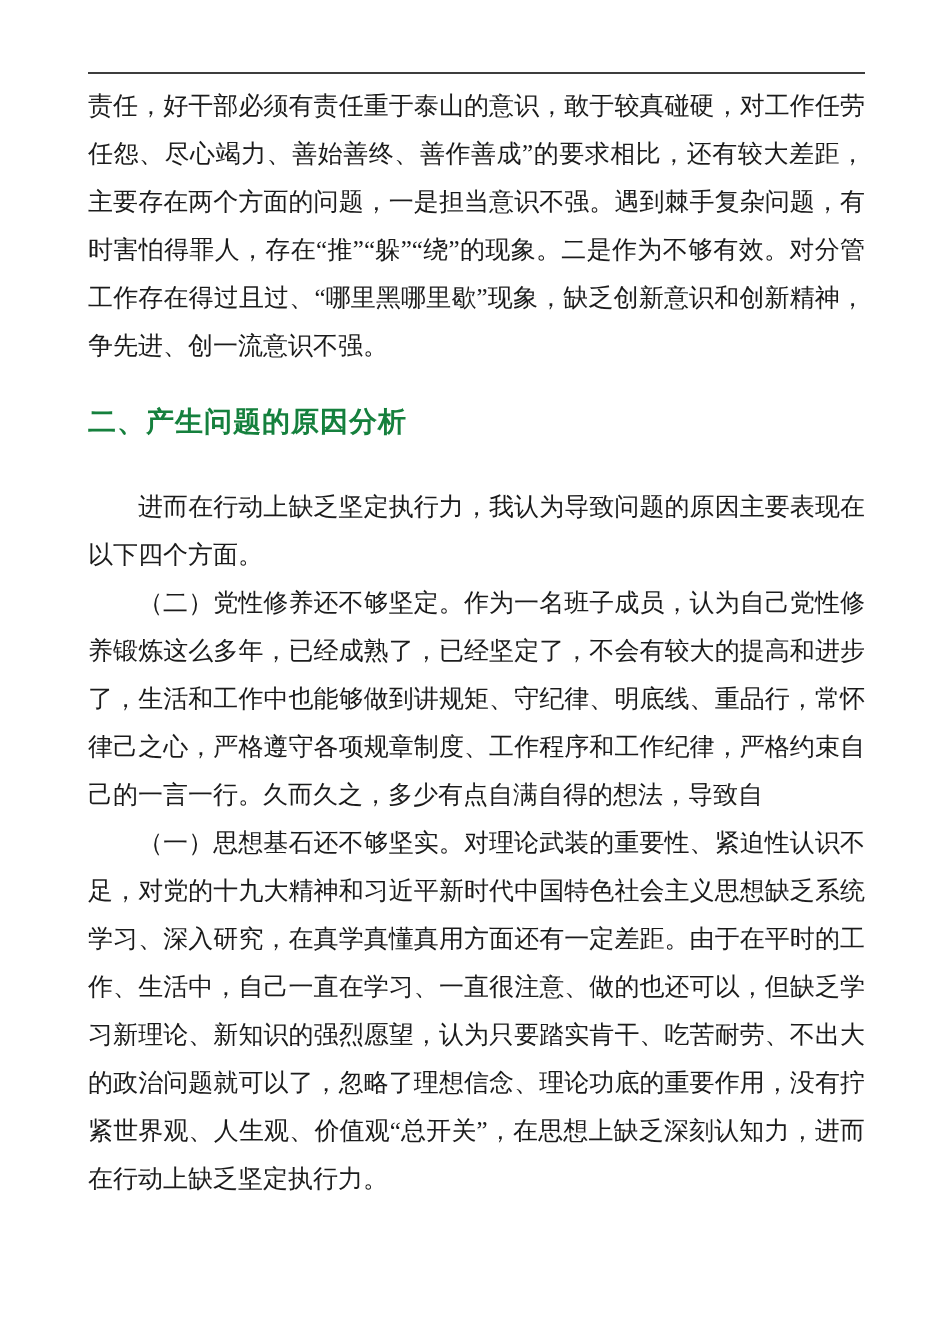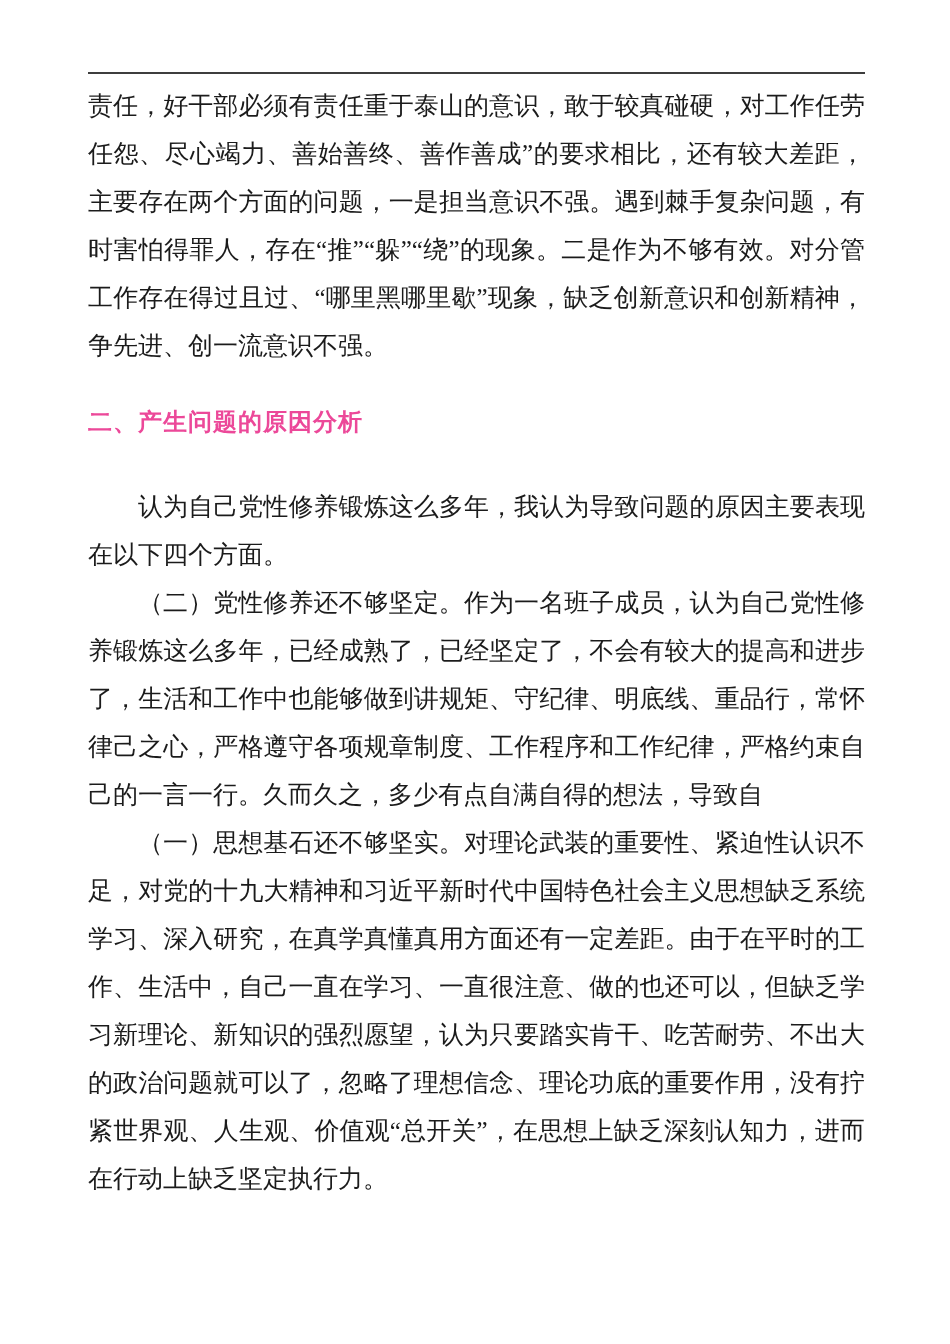--- a/index.html
+++ b/index.html
@@ -33,36 +33,36 @@
   .continuation {
     margin-top: 8px;
   }
   .indent {
     text-indent: 2em;
   }
   .section-heading {
     margin: 28px 0 37px 0;
     font-family: "Liberation Sans", "DejaVu Sans", sans-serif;
     font-weight: 700;
-    font-size: 24px;
+    font-size: 28px;
     line-height: 48px;
-    color: #ec4899;
+    color: #15803d;
     letter-spacing: 1px;
   }
 </style>
 </head>
 <body>
 
 <div class="page">
 
   <div class="header-rule"></div>
 
   <p class="body-par continuation">责任，好干部必须有责任重于泰山的意识，敢于较真碰硬，对工作任劳任怨、尽心竭力、善始善终、善作善成”的要求相比，还有较大差距，主要存在两个方面的问题，一是担当意识不强。遇到棘手复杂问题，有时害怕得罪人，存在“推”“躲”“绕”的现象。二是作为不够有效。对分管工作存在得过且过、“哪里黑哪里歇”现象，缺乏创新意识和创新精神，争先进、创一流意识不强。</p>
 
   <h2 class="section-heading">二、产生问题的原因分析</h2>
 
-  <p class="body-par indent">认为自己党性修养锻炼这么多年，我认为导致问题的原因主要表现在以下四个方面。</p>
+  <p class="body-par indent">进而在行动上缺乏坚定执行力，我认为导致问题的原因主要表现在以下四个方面。</p>
 
   <p class="body-par indent">（二）党性修养还不够坚定。作为一名班子成员，认为自己党性修养锻炼这么多年，已经成熟了，已经坚定了，不会有较大的提高和进步了，生活和工作中也能够做到讲规矩、守纪律、明底线、重品行，常怀律己之心，严格遵守各项规章制度、工作程序和工作纪律，严格约束自己的一言一行。久而久之，多少有点自满自得的想法，导致自</p>
 
   <p class="body-par indent">（一）思想基石还不够坚实。对理论武装的重要性、紧迫性认识不足，对党的十九大精神和习近平新时代中国特色社会主义思想缺乏系统学习、深入研究，在真学真懂真用方面还有一定差距。由于在平时的工作、生活中，自己一直在学习、一直很注意、做的也还可以，但缺乏学习新理论、新知识的强烈愿望，认为只要踏实肯干、吃苦耐劳、不出大的政治问题就可以了，忽略了理想信念、理论功底的重要作用，没有拧紧世界观、人生观、价值观“总开关”，在思想上缺乏深刻认知力，进而在行动上缺乏坚定执行力。</p>
 
 </div>
 
 </body></html>

